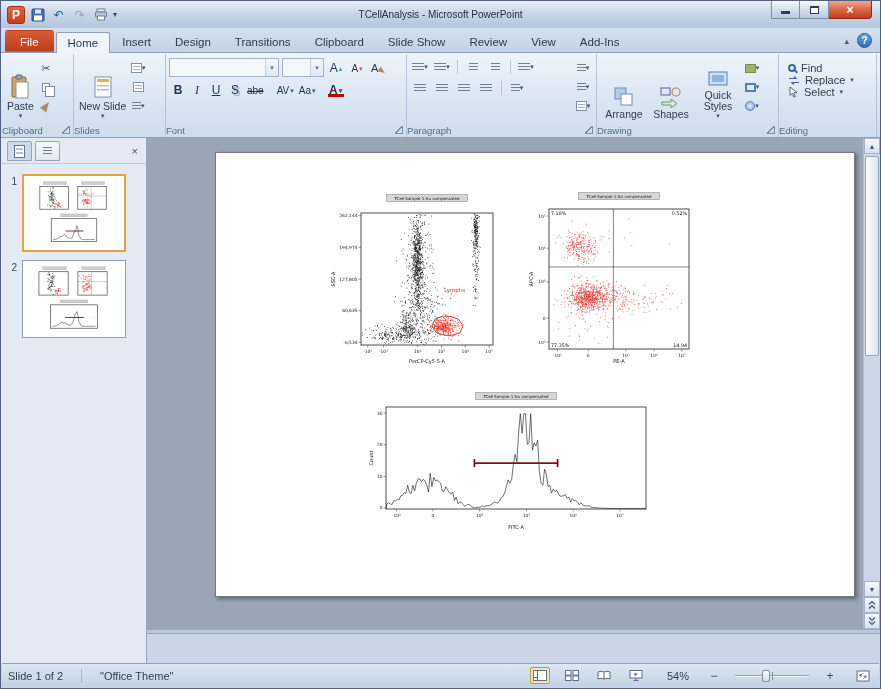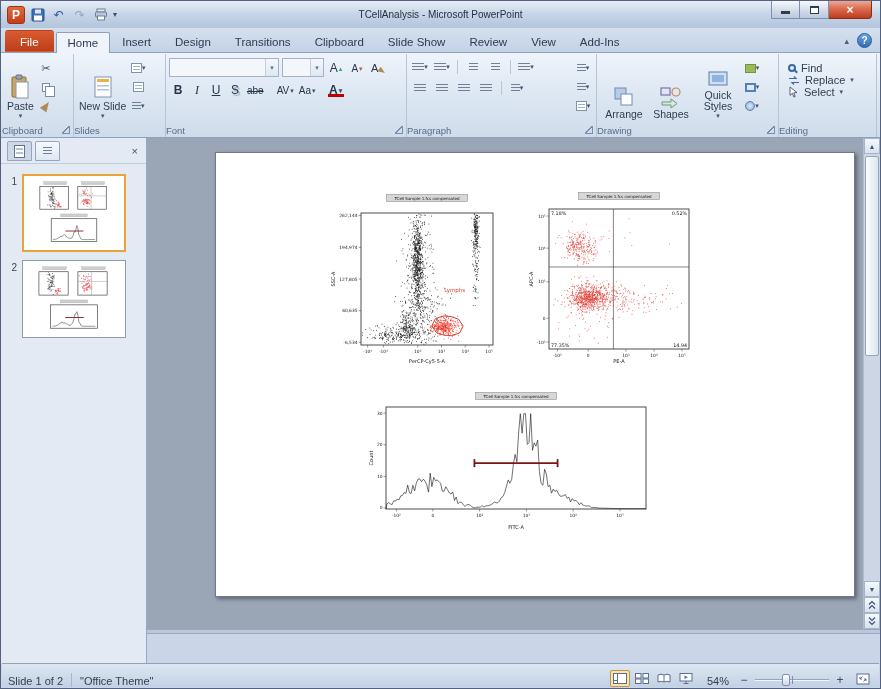--- a/index.html
+++ b/index.html
@@ -148,21 +148,21 @@
             background:linear-gradient(90deg,#fdfeff,#dae4f0); border:1px solid #93a6c0; border-radius:2px; }
   .sbtn.dbl svg { width:10px; height:10px; }
 
   .splitter { height:5px; background:#bcc8d8; border-top:1px solid #98a8c0; border-bottom:1px solid #98a8c0; }
   .notes { height:30px; background:#fff; font-size:12px; color:#333; padding-left:10px;
            display:flex; align-items:center; border-bottom:1px solid #98a8c0; }
 
   
   .statusbar { position:absolute; left:1px; right:1px; bottom:1px; height:24px;
                background:linear-gradient(#dde7f2,#c2d1e4); border-top:1px solid #8ea2bf;
-               display:flex; align-items:flex-end; font-size:11px; color:#33404f; padding:0 6px; }
+               display:flex; align-items:center; font-size:11px; color:#33404f; padding:0 6px;gap:10px; }
   .sb-sep { width:1px; height:14px; background:#a7b6ca; margin:0 8px; }
   .sb-spacer { flex:1; }
   .view-btn { width:20px; height:17px; display:flex; align-items:center; justify-content:center;
               border-radius:2px; margin:0 1px; }
   .view-btn.active { background:#fbe3ae; border:1px solid #c29545; }
   .sb-zoom { margin:0 8px 0 10px; }
   .zoom-btn { width:14px; height:14px; display:flex; align-items:center; justify-content:center;
               font-size:12px; color:#3a4a62; }
   .zoom-slider { position:relative; width:74px; height:14px; margin:0 4px; }
   .zs-track { position:absolute; left:0; right:0; top:6px; height:2px; background:#93a5bd;

